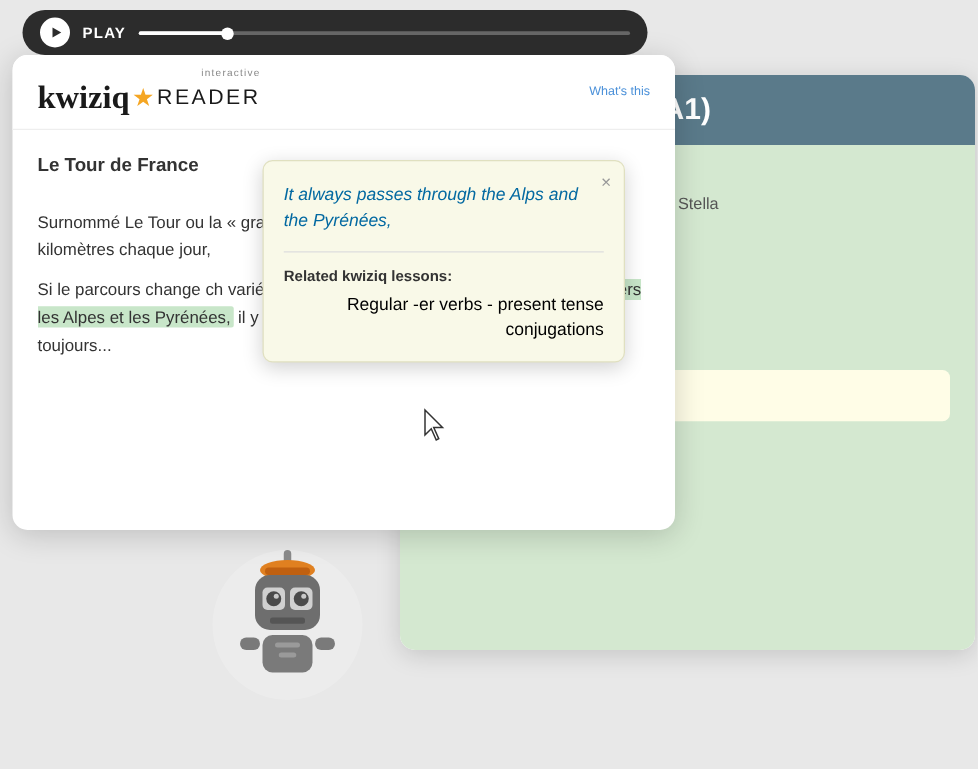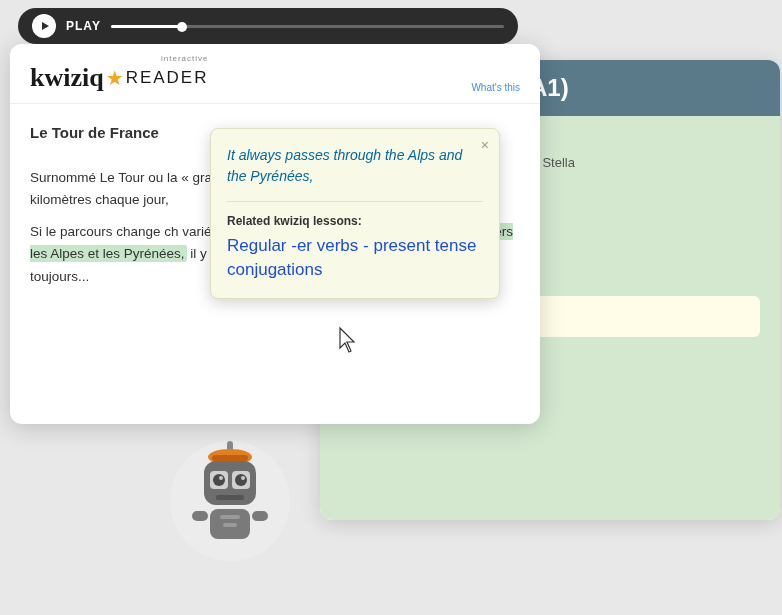--- a/index.html
+++ b/index.html
@@ -109,21 +109,21 @@
       box-shadow: 0 4px 24px rgba(0,0,0,0.18);
       z-index: 2;
       overflow: hidden;
     }
 
     .reader-header {
       background: #fff;
       padding: 10px 20px;
       border-bottom: 1px solid #eee;
       display: flex;
-      align-items: flex-end;
+      align-items: center;
       justify-content: space-between;
     }
 
     .reader-logo {
       display: flex;
       align-items: center;
       gap: 2px;
     }
 
     .logo-star {
@@ -271,25 +271,26 @@
     }
 
     .tooltip-grammar-label {
       font-size: 12px;
       font-weight: 700;
       color: #333;
       margin-bottom: 6px;
     }
 
     .tooltip-grammar-link {
-      font-size: 17px;
-      color: #1d4ed8;
+      font-size: 14px;
+      color: #000000;
       text-decoration: none;
       line-height: 1.4;
       display: block;
+      text-align: right;
     }
 
     
     .cursor {
       position: absolute;
       width: 20px;
       height: 28px;
       z-index: 20;
       pointer-events: none;
     }

